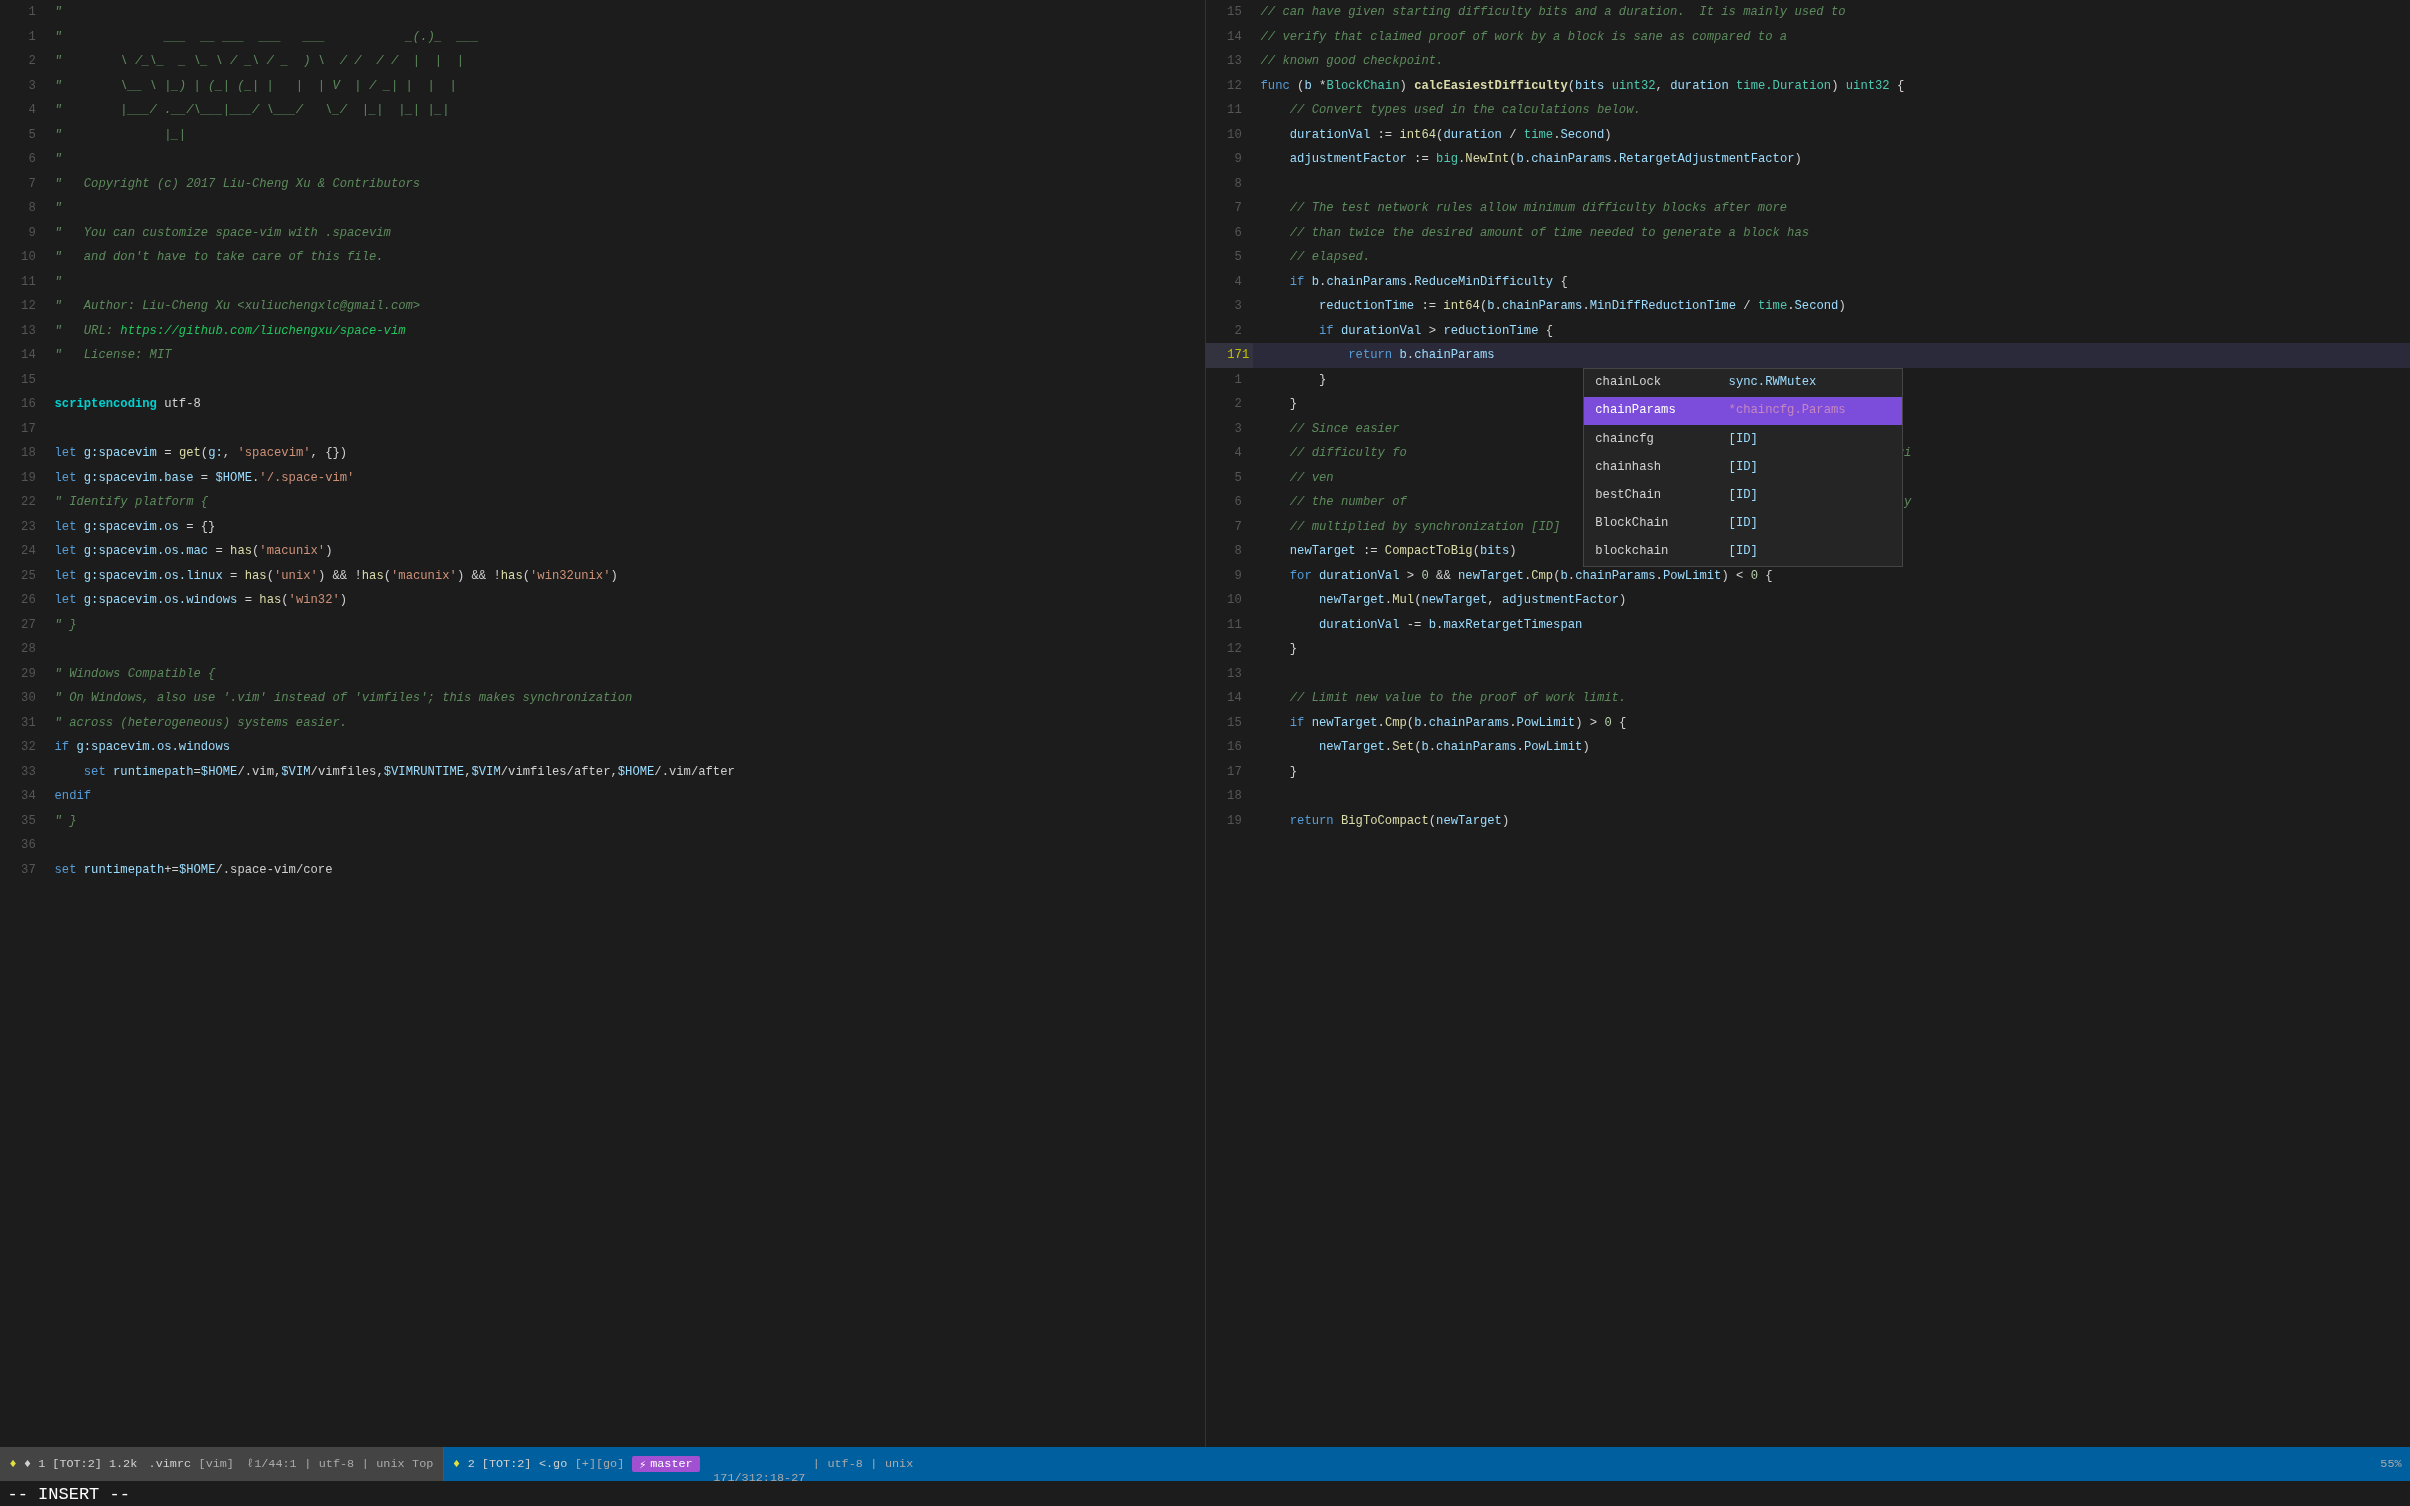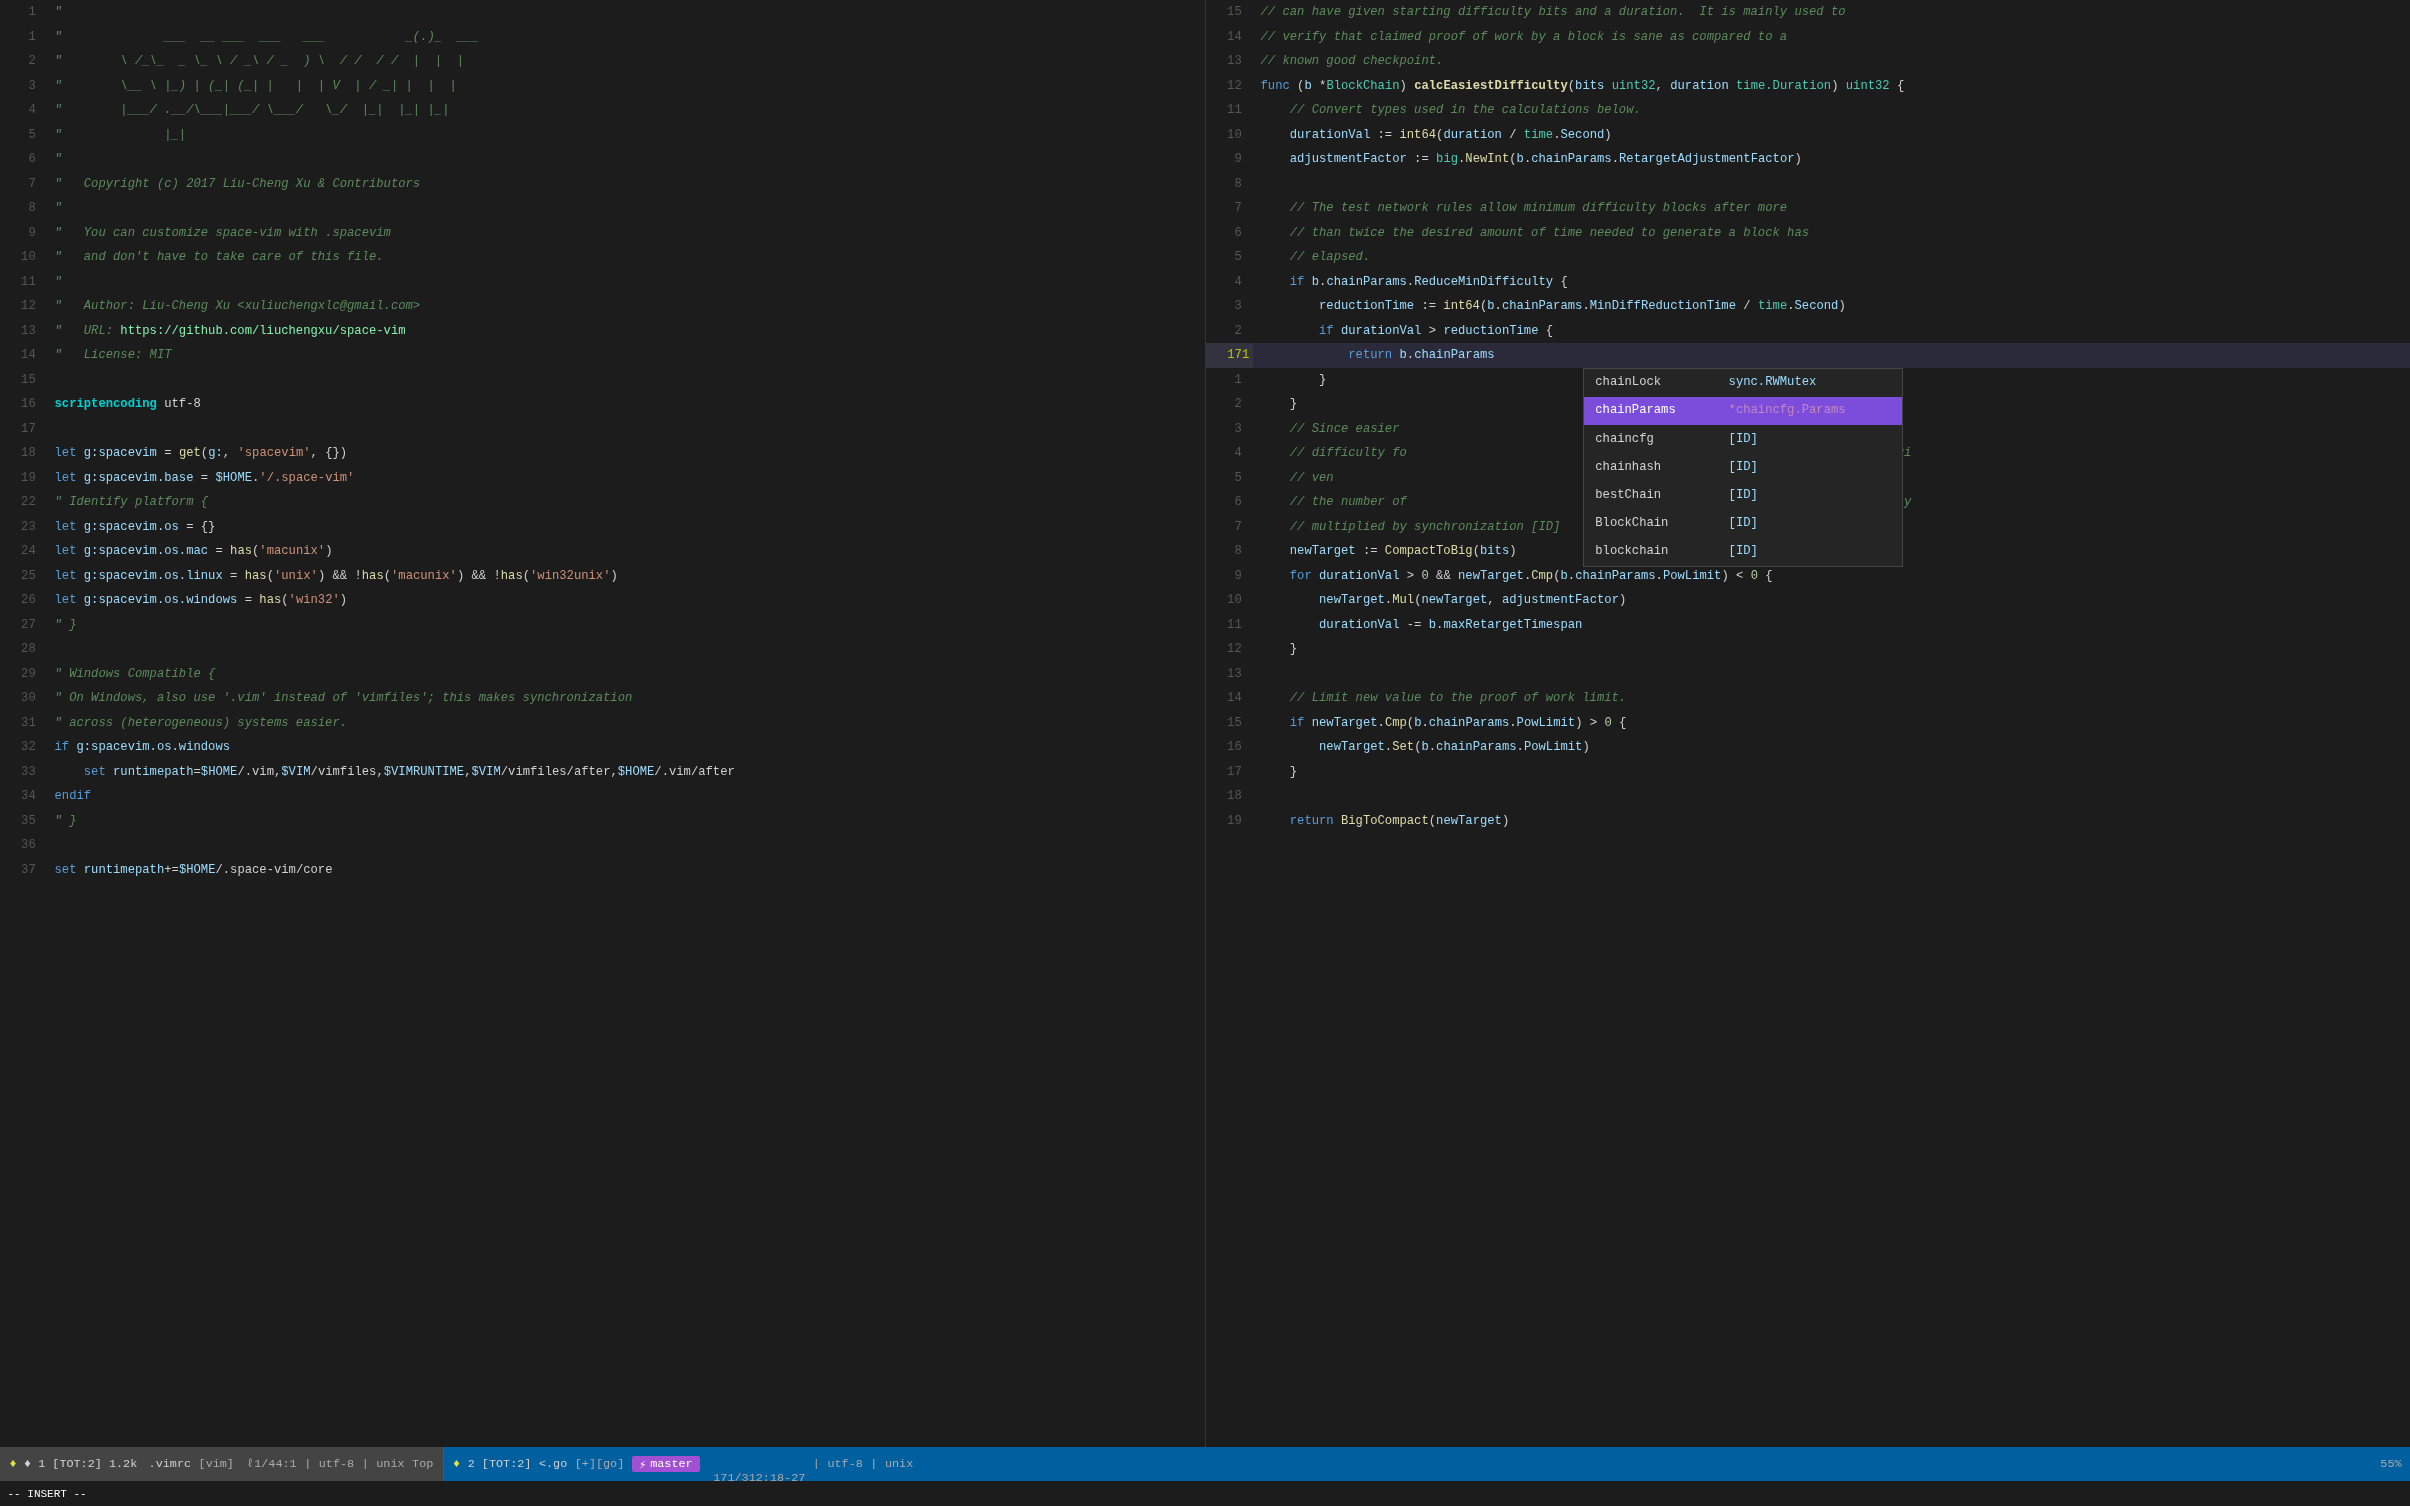--- a/index.html
+++ b/index.html
@@ -98,21 +98,21 @@
       display: flex;
       align-items: center;
       gap: 3.8px;
     }
     .insert-bar {
       height: 26px;
       background: #1c1c1c;
       display: flex;
       align-items: center;
       padding: 0 7.5px;
-      font-size: 11px;
+      font-size: 17px;
       color: #fff;
     }
 
     
     .autocomplete-popup {
       position: absolute;
       background: #252526;
       border: 0.9px solid #454545;
       z-index: 100;
       min-width: 320px;
@@ -201,21 +201,21 @@
           <div class="code-line">
             <span class="line-number">11</span>
             <span class="line-content c-comment">"</span>
           </div>
           <div class="code-line">
             <span class="line-number">12</span>
             <span class="line-content"><span class="c-comment">"   Author: </span><span class="c-italic-comment" style="font-style:italic;">Liu-Cheng Xu &lt;xuliuchengxlc@gmail.com&gt;</span></span>
           </div>
           <div class="code-line">
             <span class="line-number">13</span>
-            <span class="line-content"><span class="c-comment">"   URL: </span><span style="color:#86efac;">https://github.com/liuchengxu/space-vim</span></span>
+            <span class="line-content"><span class="c-comment">"   URL: </span><span style="color:#22c55e;font-style:italic;">https://github.com/liuchengxu/space-vim</span></span>
           </div>
           <div class="code-line">
             <span class="line-number">14</span>
             <span class="line-content"><span class="c-comment">"   License: </span><span class="c-italic-comment">MIT</span></span>
           </div>
           <div class="code-line">
             <span class="line-number">15</span>
             <span class="line-content"></span>
           </div>
           <div class="code-line">

